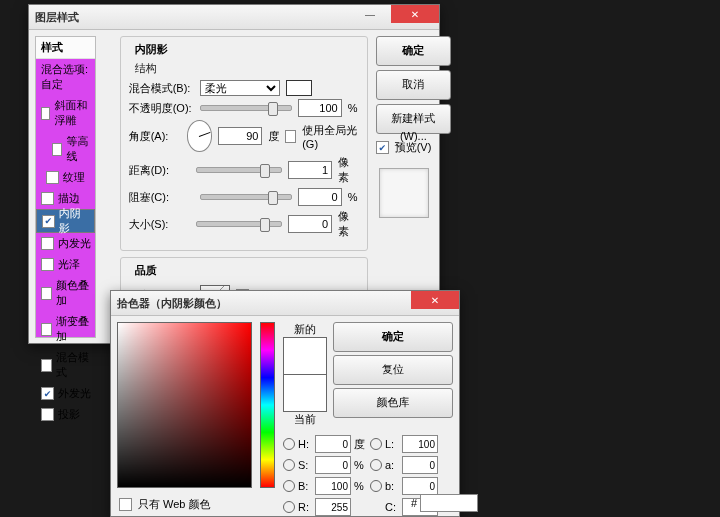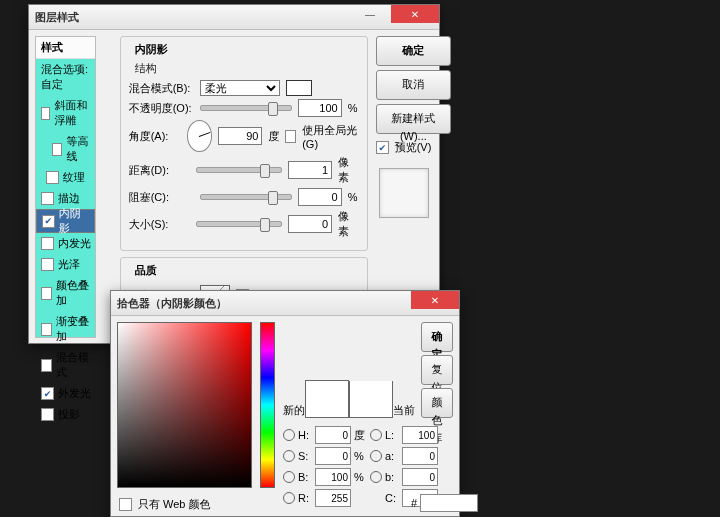--- a/index.html
+++ b/index.html
@@ -5,21 +5,21 @@
   body{margin:0;font-family:"Microsoft YaHei",SimSun,Arial,sans-serif;font-size:11px;background:#1a1a1a;color:#000;width:720px;height:517px;overflow:hidden;position:relative}
   .window{position:absolute;background:#f0f0f0;border:1px solid #7a7a7a;box-shadow:0 4px 12px rgba(0,0,0,.5)}
   .titlebar{height:24px;background:linear-gradient(#f7f7f7,#e4e4e4);border-bottom:1px solid #bfbfbf;display:flex;align-items:center;padding:0 6px;position:relative}
   .titlebar .title{font-weight:bold;font-size:11px;color:#333}
   .tb-btns{position:absolute;right:0;top:0;height:100%;display:flex}
   .tb-btn{width:42px;height:18px;display:flex;align-items:center;justify-content:center;font-size:10px;color:#555}
   .tb-close{background:#e04343;color:#fff;width:48px}
   
   .ls{left:28px;top:4px;width:410px;height:338px}
   .ls-body{display:flex;height:calc(100% - 24px)}
-  .styles-col{width:84px;border:1px solid #bcbcbc;margin:6px 16px 6px 6px;background:#5eead4}
+  .styles-col{width:84px;border:1px solid #bcbcbc;margin:6px 16px 6px 6px;background:#d946ef}
   .styles-hdr{font-weight:bold;font-size:11px;padding:3px 5px;border-bottom:1px solid #e0e0e0;background:#fbfbfb}
   .styles-item{padding:3px 3px 3px 5px;display:flex;align-items:center;gap:4px}
   .styles-item.sel{background:#3a6ea5;color:#fff}
   .chk{width:11px;height:11px;border:1px solid #888;background:#fff;display:inline-flex;align-items:center;justify-content:center;font-size:9px;color:#2a5da6}
   .ls-mid{flex:1;padding:6px 6px 6px 8px}
   .group{border:1px solid #c8c8c8;border-radius:3px;padding:6px 8px 8px;margin-bottom:6px}
   .group-title{font-weight:bold;margin:-12px 0 4px 2px;background:#f0f0f0;display:inline-block;padding:0 4px}
   .sub{font-size:11px;color:#222;margin:0 0 4px 6px}
   .row{display:flex;align-items:center;gap:6px;margin:3px 0}
   .lbl{width:65px;text-align:left}
@@ -36,21 +36,21 @@
   .preview-box{width:48px;height:48px;border:1px solid #aaa;background:#f6f6f6;margin:6px auto 0;box-shadow:inset 0 0 4px rgba(0,0,0,.15)}
   
   .cp{left:110px;top:290px;width:348px;height:225px}
   .cp-body{display:flex;padding:6px;height:calc(100% - 24px)}
   .cp-field{width:164px;height:164px;border:1px solid #666;background:
     linear-gradient(to top,#000,transparent),
     linear-gradient(to right,#fff,#ff0000)}
   .cp-hue{width:16px;height:164px;margin:0 8px;border:1px solid #666;background:linear-gradient(to top,#ff0000,#ffff00,#00ff00,#00ffff,#0000ff,#ff00ff,#ff0000)}
   .cp-right{flex:1;display:flex;flex-direction:column}
   .cp-top{display:flex;gap:6px}
-  .cp-sw{display:flex;flex-direction:row;align-items:flex-end}
+  .cp-sw{display:flex;flex-direction:column;align-items:center}
   .cp-sw .big{width:42px;height:36px;border:1px solid #666}
   .cp-btns{display:flex;flex-direction:column;gap:3px;flex:1}
   .cp-btns .btn{font-size:11px}
   .cp-nums{margin-top:8px;display:grid;grid-template-columns:1fr 1fr;column-gap:4px;row-gap:3px}
   .numrow{display:flex;align-items:center;gap:3px}
   .radio{width:10px;height:10px;border:1px solid #666;border-radius:50%;display:inline-block}
   .numrow .lab{width:14px}
   .numrow .unit{width:12px}
   .numrow input{width:30px;height:14px;border:1px solid #888;font-size:10px;text-align:right;padding-right:2px}
   .cp-foot{position:absolute;bottom:4px;left:8px;display:flex;align-items:center;gap:6px}

